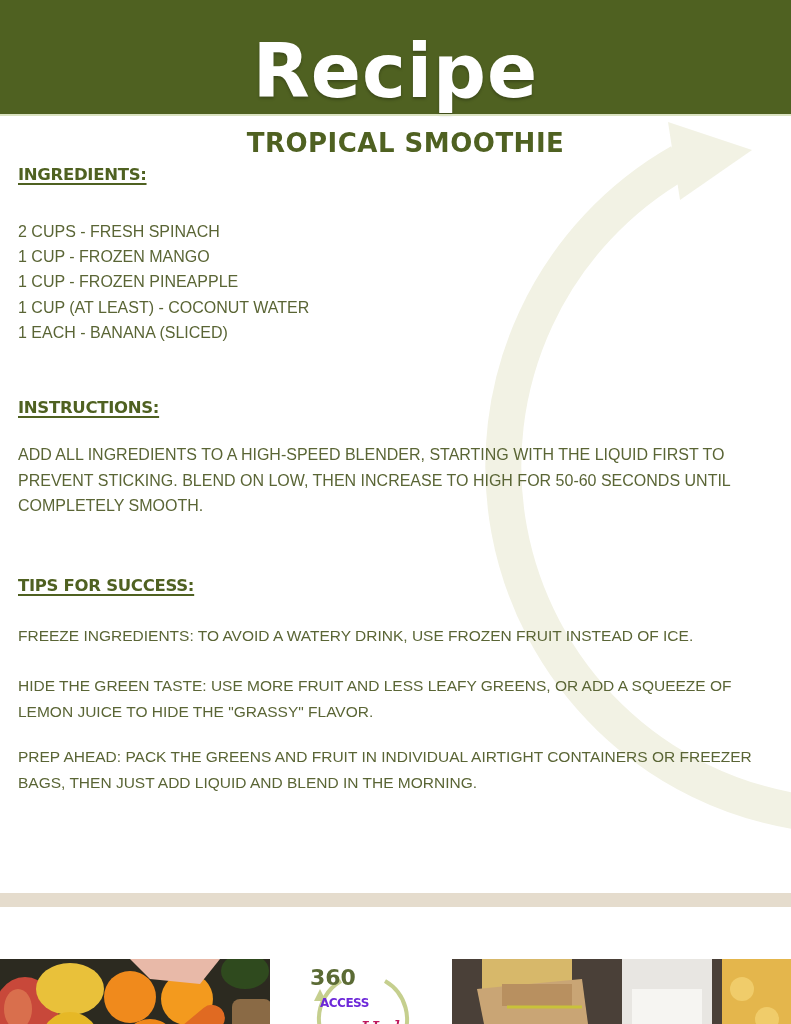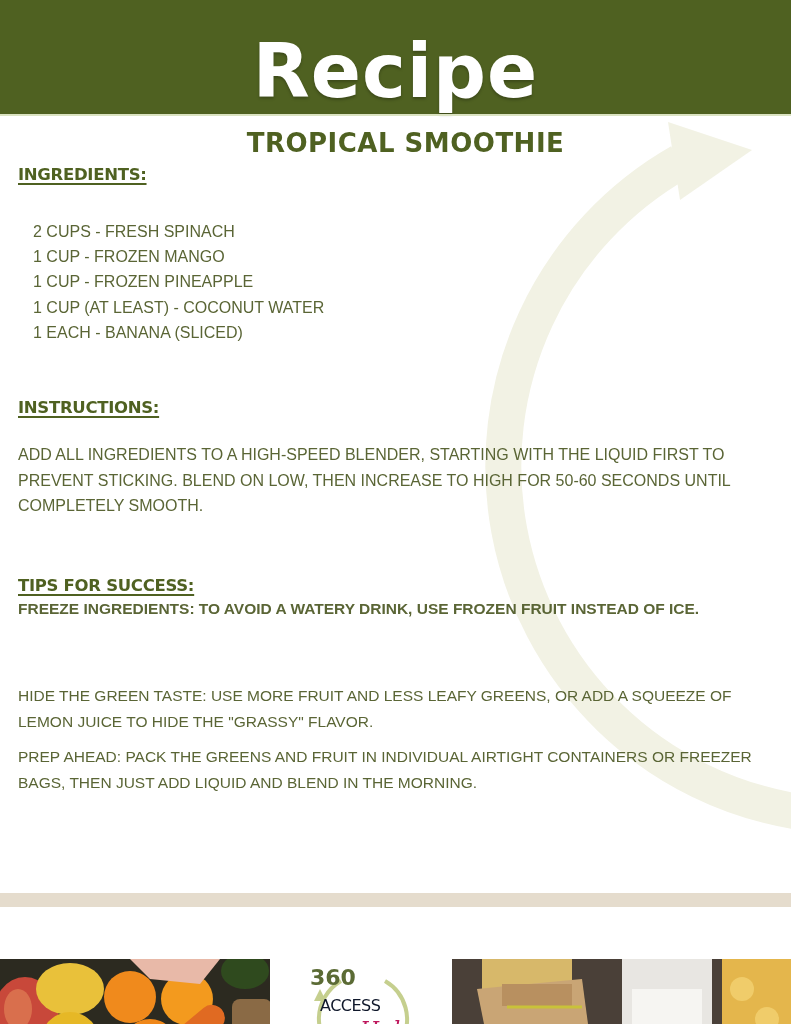--- a/index.html
+++ b/index.html
@@ -28,37 +28,37 @@
   }
   .section-heading {
     position: absolute; left: 18px; color: #4f6121; font-weight: bold; font-size: 16.5px;
     text-decoration: underline; text-decoration-thickness: 2px; text-underline-offset: 3px;
     font-family: "DejaVu Sans", sans-serif; letter-spacing: -0.3px;
   }
   .body-text {
     position: absolute; left: 18px; color: #5a6535; font-size: 16px; line-height: 25.5px;
     font-family: "Liberation Sans", sans-serif; letter-spacing: 0;
   }
-  .ingredients-list { top: 219px; font-size: 16px; margin-left: 15px; }
+  .ingredients-list { top: 219px; font-size: 16px; }
   .ingredients-list div { height: 25.2px; }
   .instructions-text { top: 442px; width: 720px; }
   .tip { position: absolute; left: 18px; width: 740px; color: #5a6535; font-size: 15.5px; line-height: 25.5px; font-family: "Liberation Sans", sans-serif; }
   .footer-band { position: absolute; left: 0; top: 893px; width: 791px; height: 14px; background: #e5dccd; }
   .footer { position: absolute; left: 0; top: 959px; width: 791px; height: 117px; }
   .photo-left {
     position: absolute; left: 0; top: 0; width: 270px; height: 117px; overflow: hidden;
     background: #2a2a22;
   }
   .photo-right {
     position: absolute; left: 452px; top: 0; width: 339px; height: 117px; overflow: hidden;
     background: #4a4038;
   }
   .logo-box { position: absolute; left: 270px; top: 0; width: 182px; height: 117px; background: #fff; }
   .logo-360 { position: absolute; left: 40px; top: 6px; font-family: "DejaVu Sans", sans-serif; font-weight: bold; font-size: 22px; color: #5b6b35; }
-  .logo-access { position: absolute; left: 50px; top: 37px; font-family: "DejaVu Sans", sans-serif; font-weight: normal; font-size: 16px; color: #0f172a; letter-spacing: -0.5px; }
+  .logo-access { position: absolute; left: 50px; top: 37px; font-family: "DejaVu Sans", sans-serif; font-weight: bold; font-size: 12px; color: #6d28d9; letter-spacing: -0.5px; }
   .logo-hub { position: absolute; left: 58px; top: 58px; font-family: "DejaVu Serif", serif; font-style: italic; font-size: 22px; color: #be185d; margin-left: 32px; }
 </style>
 </head>
 <body>
 
 <div class="header">
   <div class="header-title">Recipe</div>
 </div>
 <div class="header-rule"></div>
 
@@ -76,22 +76,22 @@
     <div>1 CUP - FROZEN MANGO</div>
     <div>1 CUP - FROZEN PINEAPPLE</div>
     <div>1 CUP (AT LEAST) - COCONUT WATER</div>
     <div>1 EACH - BANANA (SLICED)</div>
   </div>
 
   <div class="section-heading" style="top:398px;">INSTRUCTIONS:</div>
   <div class="body-text instructions-text">ADD ALL INGREDIENTS TO A HIGH-SPEED BLENDER, STARTING WITH THE LIQUID FIRST TO PREVENT STICKING. BLEND ON LOW, THEN INCREASE TO HIGH FOR 50-60 SECONDS UNTIL COMPLETELY SMOOTH.</div>
 
   <div class="section-heading" style="top:576px;">TIPS FOR SUCCESS:</div>
-  <div class="tip" style="top:596px;font-weight:bold;">FREEZE INGREDIENTS: TO AVOID A WATERY DRINK, USE FROZEN FRUIT INSTEAD OF ICE.</div>
-  <div class="tip" style="top:673px;margin-top:10px;">HIDE THE GREEN TASTE: USE MORE FRUIT AND LESS LEAFY GREENS, OR ADD A SQUEEZE OF LEMON JUICE TO HIDE THE "GRASSY" FLAVOR.</div>
+  <div class="tip" style="top:623px;">FREEZE INGREDIENTS: TO AVOID A WATERY DRINK, USE FROZEN FRUIT INSTEAD OF ICE.</div>
+  <div class="tip" style="top:673px;">HIDE THE GREEN TASTE: USE MORE FRUIT AND LESS LEAFY GREENS, OR ADD A SQUEEZE OF LEMON JUICE TO HIDE THE "GRASSY" FLAVOR.</div>
   <div class="tip" style="top:744px;">PREP AHEAD: PACK THE GREENS AND FRUIT IN INDIVIDUAL AIRTIGHT CONTAINERS OR FREEZER BAGS, THEN JUST ADD LIQUID AND BLEND IN THE MORNING.</div>
 </div>
 
 <div class="footer-band"></div>
 <div class="footer">
   <div class="photo-left">
     <svg width="270" height="117" viewBox="0 0 270 117" xmlns="http://www.w3.org/2000/svg">
       <rect width="270" height="117" fill="#2c2a20"></rect>
       <ellipse cx="25" cy="62" rx="34" ry="44" fill="#c8483a"></ellipse>
       <ellipse cx="18" cy="50" rx="14" ry="20" fill="#e48a5a" opacity="0.6"></ellipse>

